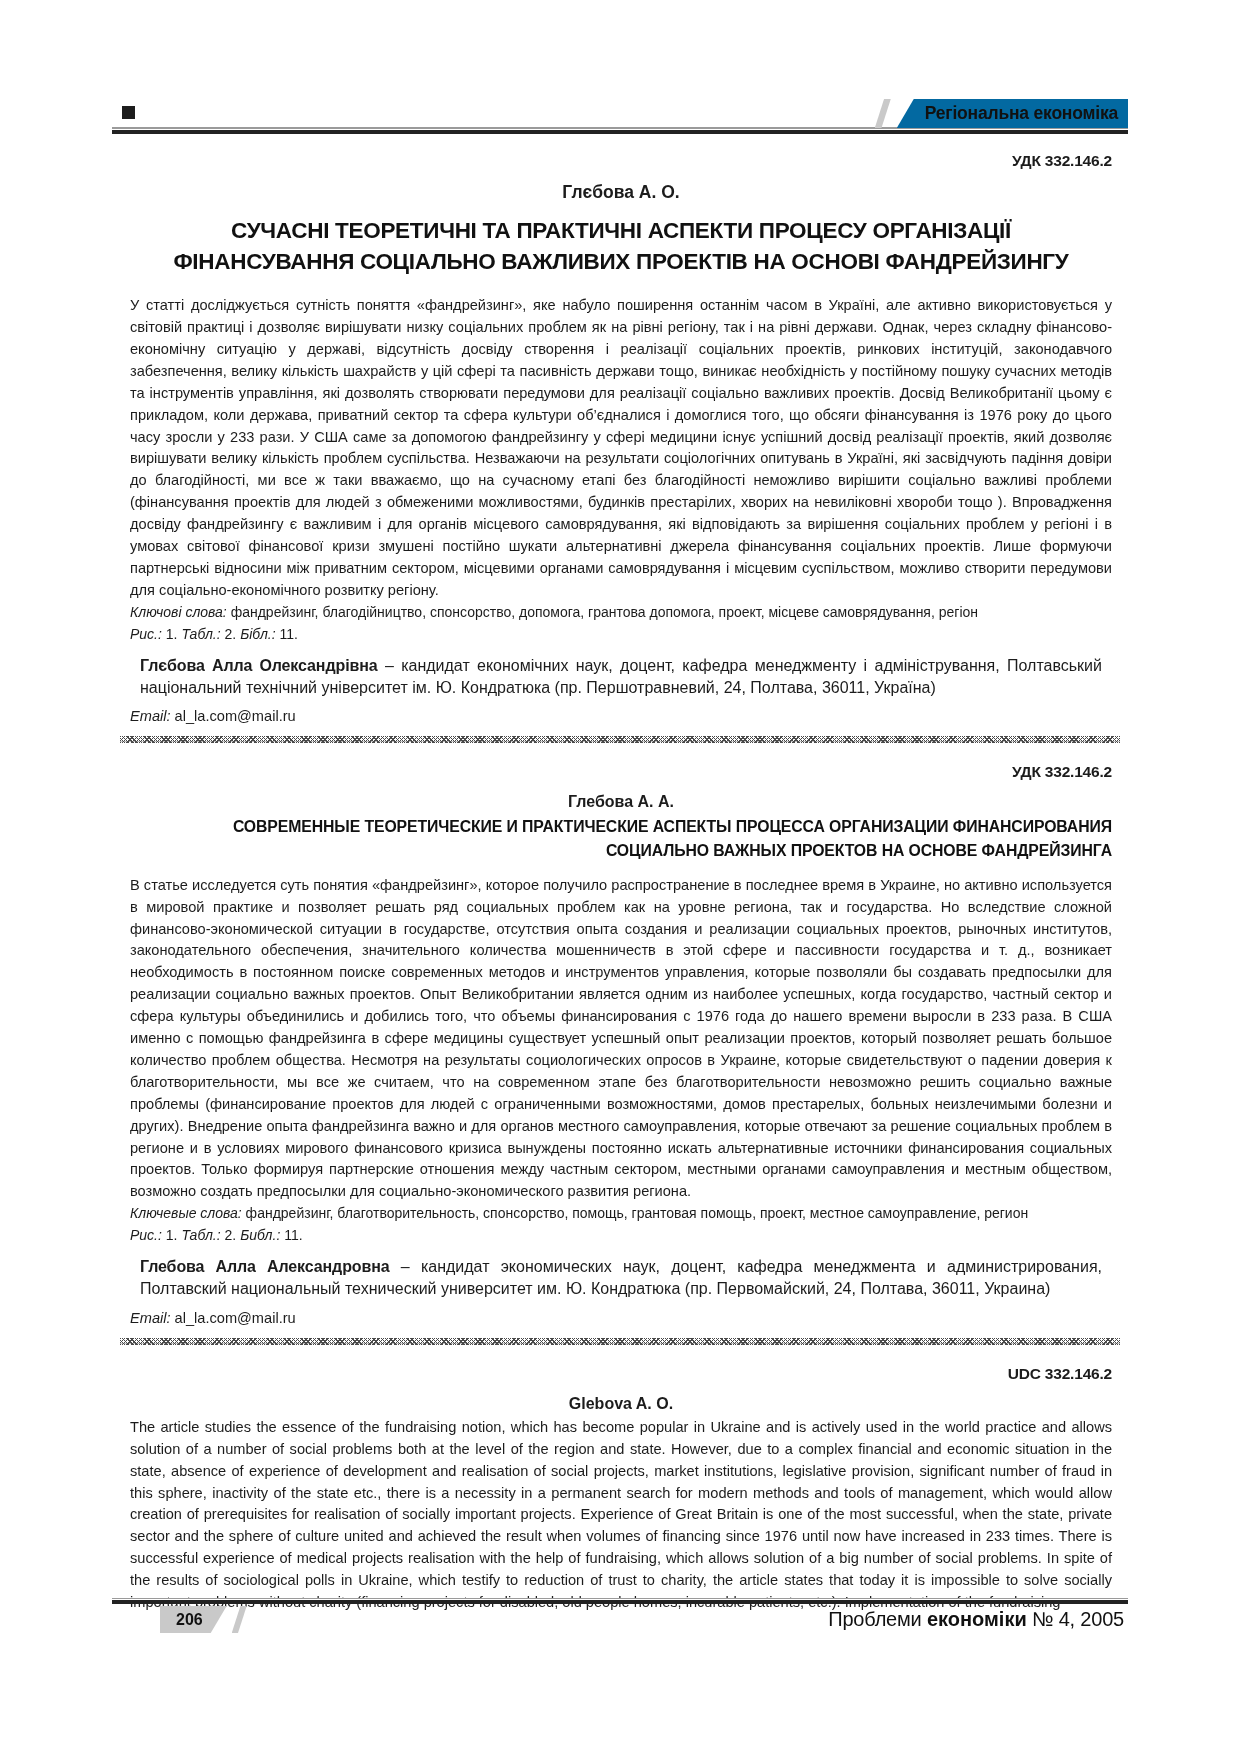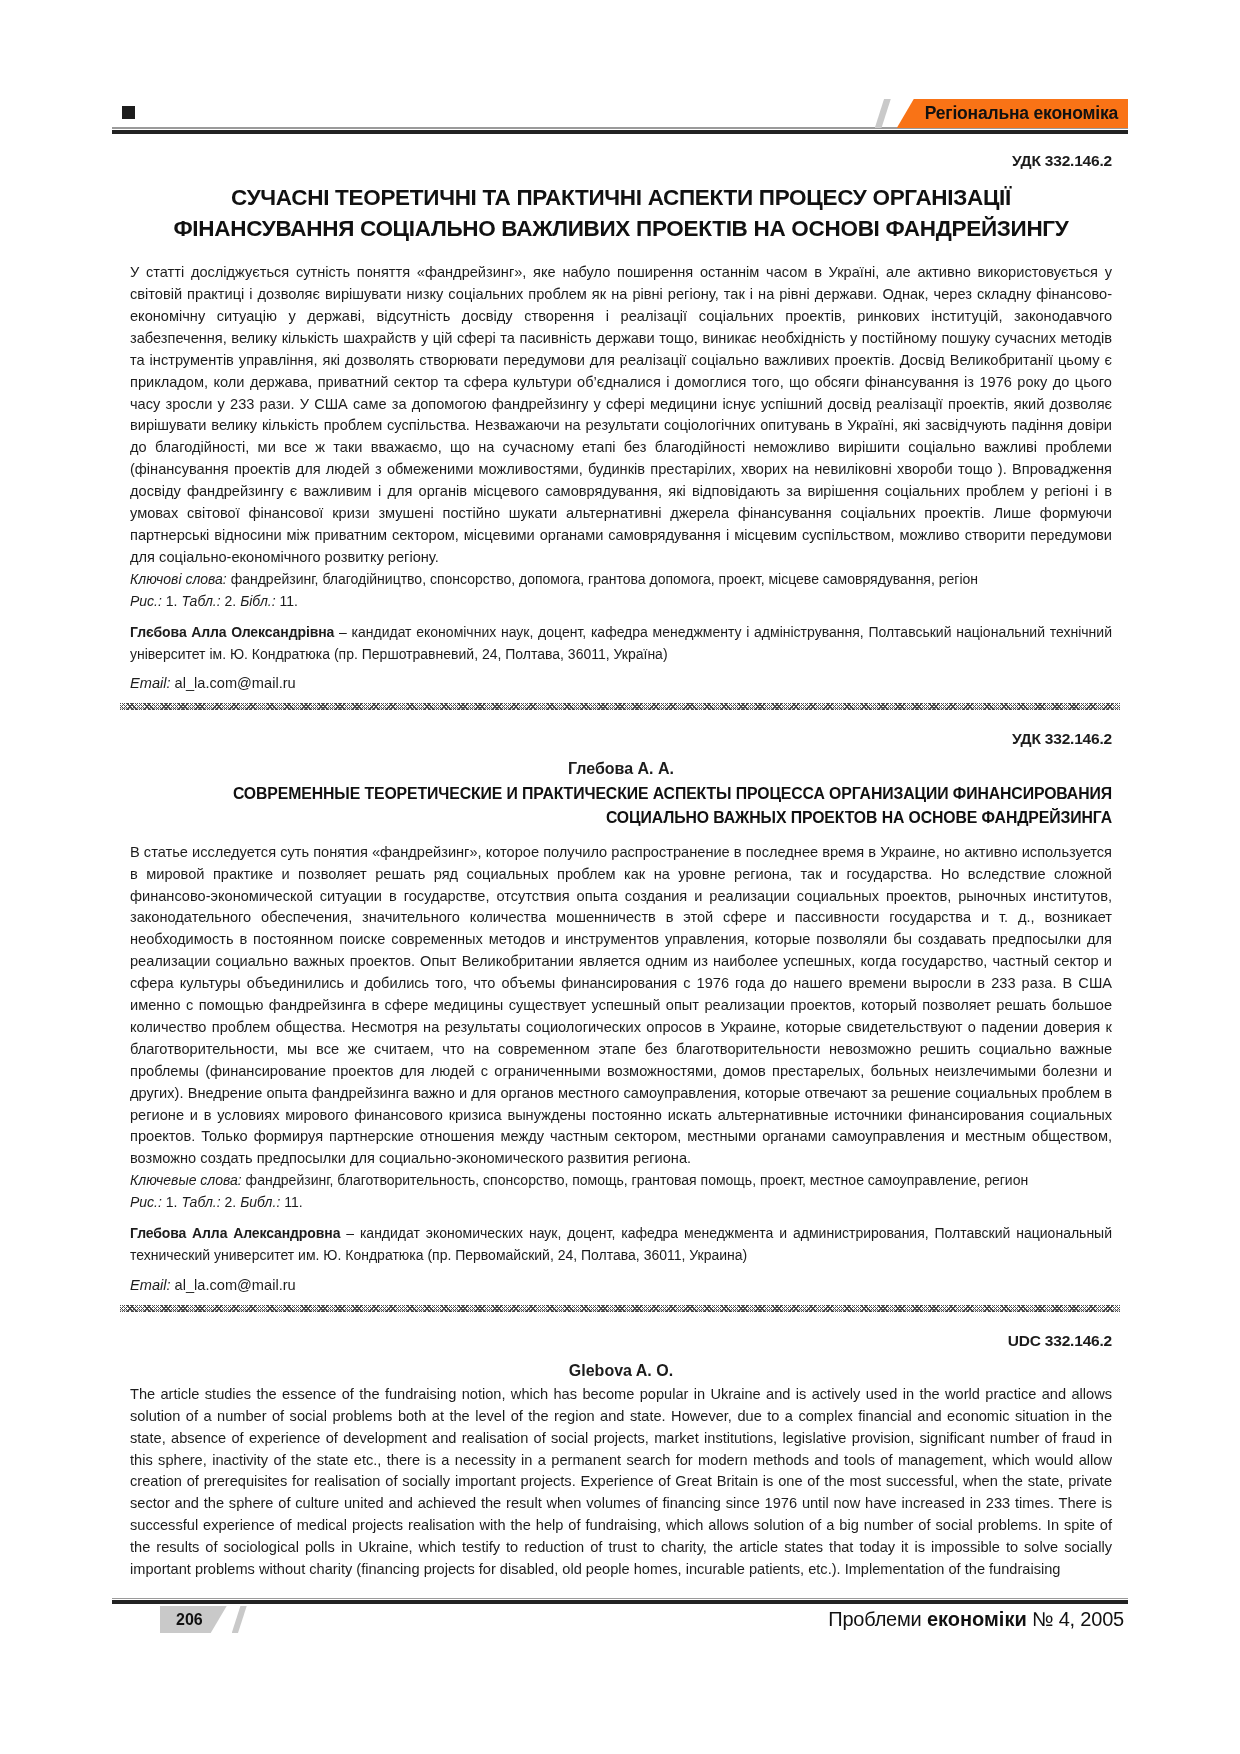--- a/index.html
+++ b/index.html
@@ -19,41 +19,41 @@
   .header-rule {
     position: absolute; left: -18px; right: -16px; top: 31px; height: 7px;
     background: linear-gradient(to bottom, #9a9a9a 0 1.5px, #ffffff 1.5px 3px, #222222 3px 7px);
   }
   .header-tabwrap { position: absolute; right: -16px; top: 3px; display: flex; align-items: stretch; height: 29px; }
   .tab-sliver {
     width: 16px; background: #c9c9c9; margin-right: 6px;
     clip-path: polygon(58% 0, 100% 0, 42% 100%, 0 100%);
   }
   .header-tab {
-    background: #f97316; color: #111;
+    background: #0369a1; color: #111;
     clip-path: polygon(17px 0, 100% 0, 100% 100%, 0 100%);
     display: flex; align-items: center;
     font-weight: bold; font-size: 17.5px;
     padding: 0 10px 0 28px; letter-spacing: -0.2px;
   }
   
   .udc { text-align: right; font-size: 15.5px; font-weight: 600; letter-spacing: -0.2px; margin: 20px 0 12px; }
   .author-line { text-align: center; font-weight: bold; font-size: 17.5px; margin: 2px 0 10px; }
   .title-main {
     text-align: center; font-weight: bold; font-size: 22.5px; line-height: 1.38;
     white-space: pre-line; letter-spacing: -0.3px; margin: 12px 0 18px; color: #111;
   }
   .title-sub {
     text-align: right; font-weight: bold; font-size: 15.8px; line-height: 1.5;
     white-space: pre-line; letter-spacing: -0.1px; margin: 4px 0 12px; color: #111;
   }
   .abstract { text-align: justify; font-size: 14.6px; line-height: 21.9px; margin: 0; }
   .kw-line, .refs-line { font-size: 14px; line-height: 21.9px; margin: 0; text-align: justify; }
   .ital { font-style: italic; }
-  .bio { font-size: 14px; line-height: 21.9px; margin: 9px 0 0; text-align: justify; }
+  .bio { font-size: 16px; line-height: 21.9px; margin: 9px 10px 0; text-align: justify; }
   .bio b { letter-spacing: -0.1px; }
   .email-line { font-size: 14.6px; line-height: 21.9px; margin: 8px 0 8px; }
   
   .ornament {
     height: 7px; margin: 6px -8px 10px -10px;
     background:
       repeating-linear-gradient(45deg, #4a4a4a 0 1px, transparent 1px 3px),
       repeating-linear-gradient(-45deg, #4a4a4a 0 1px, transparent 1px 3px),
       linear-gradient(to bottom, transparent 0 5px, #bbbbbb 5px 6px, transparent 6px 7px);
   }
@@ -82,20 +82,21 @@
     <div class="header-tabwrap">
       <div class="tab-sliver"></div>
       <div class="header-tab">
         <span>Регіональна економіка</span>
       </div>
     </div>
   </div>
 
   <div>
     <div class="udc">УДК 332.146.2</div>
+    <div class="author-line">Глєбова А. О.</div>
     <div class="title-main">СУЧАСНІ ТЕОРЕТИЧНІ ТА ПРАКТИЧНІ АСПЕКТИ ПРОЦЕСУ ОРГАНІЗАЦІЇ
 ФІНАНСУВАННЯ СОЦІАЛЬНО ВАЖЛИВИХ ПРОЕКТІВ НА ОСНОВІ ФАНДРЕЙЗИНГУ</div>
     <p class="abstract">У статті досліджується сутність поняття «фандрейзинг», яке набуло поширення останнім часом в Україні, але активно використовується у світовій практиці і дозволяє вирішувати низку соціальних проблем як на рівні регіону, так і на рівні держави. Однак, через складну фінансово-економічну ситуацію у державі, відсутність досвіду створення і реалізації соціальних проектів, ринкових інституцій, законодавчого забезпечення, велику кількість шахрайств у цій сфері та пасивність держави тощо, виникає необхідність у постійному пошуку сучасних методів та інструментів управління, які дозволять створювати передумови для реалізації соціально важливих проектів. Досвід Великобританії цьому є прикладом, коли держава, приватний сектор та сфера культури об’єдналися і домоглися того, що обсяги фінансування із 1976 року до цього часу зросли у 233 рази. У США саме за допомогою фандрейзингу у сфері медицини існує успішний досвід реалізації проектів, який дозволяє вирішувати велику кількість проблем суспільства. Незважаючи на результати соціологічних опитувань в Україні, які засвідчують падіння довіри до благодійності, ми все ж таки вважаємо, що на сучасному етапі без благодійності неможливо вирішити соціально важливі проблеми (фінансування проектів для людей з обмеженими можливостями, будинків престарілих, хворих на невиліковні хвороби тощо ). Впровадження досвіду фандрейзингу є важливим і для органів місцевого самоврядування, які відповідають за вирішення соціальних проблем у регіоні і в умовах світової фінансової кризи змушені постійно шукати альтернативні джерела фінансування соціальних проектів. Лише формуючи партнерські відносини між приватним сектором, місцевими органами самоврядування і місцевим суспільством, можливо створити передумови для соціально-економічного розвитку регіону.</p>
     <p class="kw-line"><span class="ital">Ключові слова:</span><span> фандрейзинг, благодійництво, спонсорство, допомога, грантова допомога, проект, місцеве самоврядування, регіон</span></p>
     <p class="refs-line"><span class="ital">Рис.:</span><span> 1. </span><span class="ital">Табл.:</span><span> 2. </span><span class="ital">Бібл.:</span><span> 11.</span></p>
     <p class="bio"><b>Глєбова Алла Олександрівна</b><span> – кандидат економічних наук, доцент, кафедра менеджменту і адміністрування, Полтавський національний технічний університет ім. Ю. Кондратюка (пр. Першотравневий, 24, Полтава, 36011, Україна)</span></p>
     <p class="email-line"><span class="ital">Email:</span><span> al_la.com@mail.ru</span></p>
   </div>
 
   <div class="ornament"></div>

